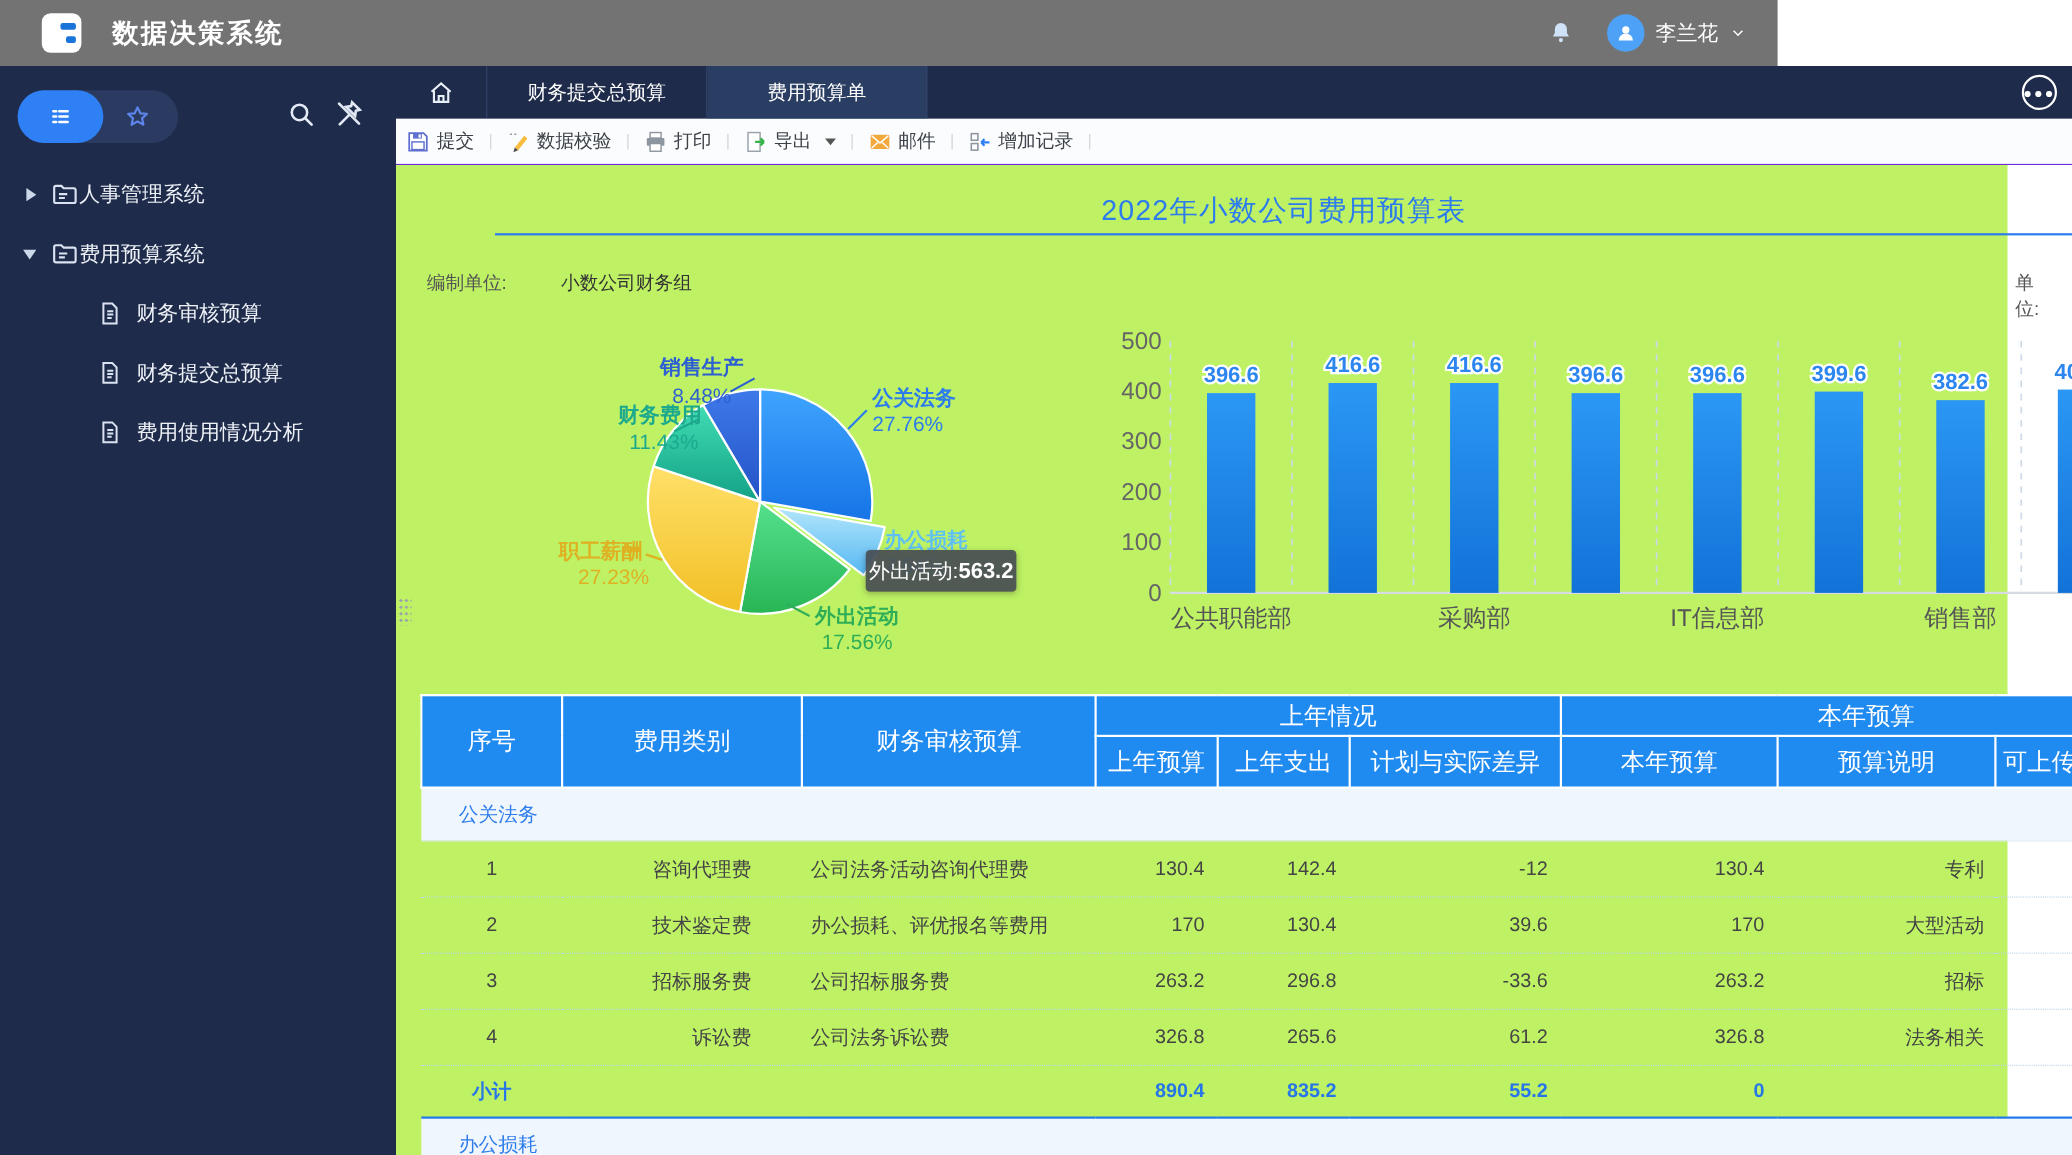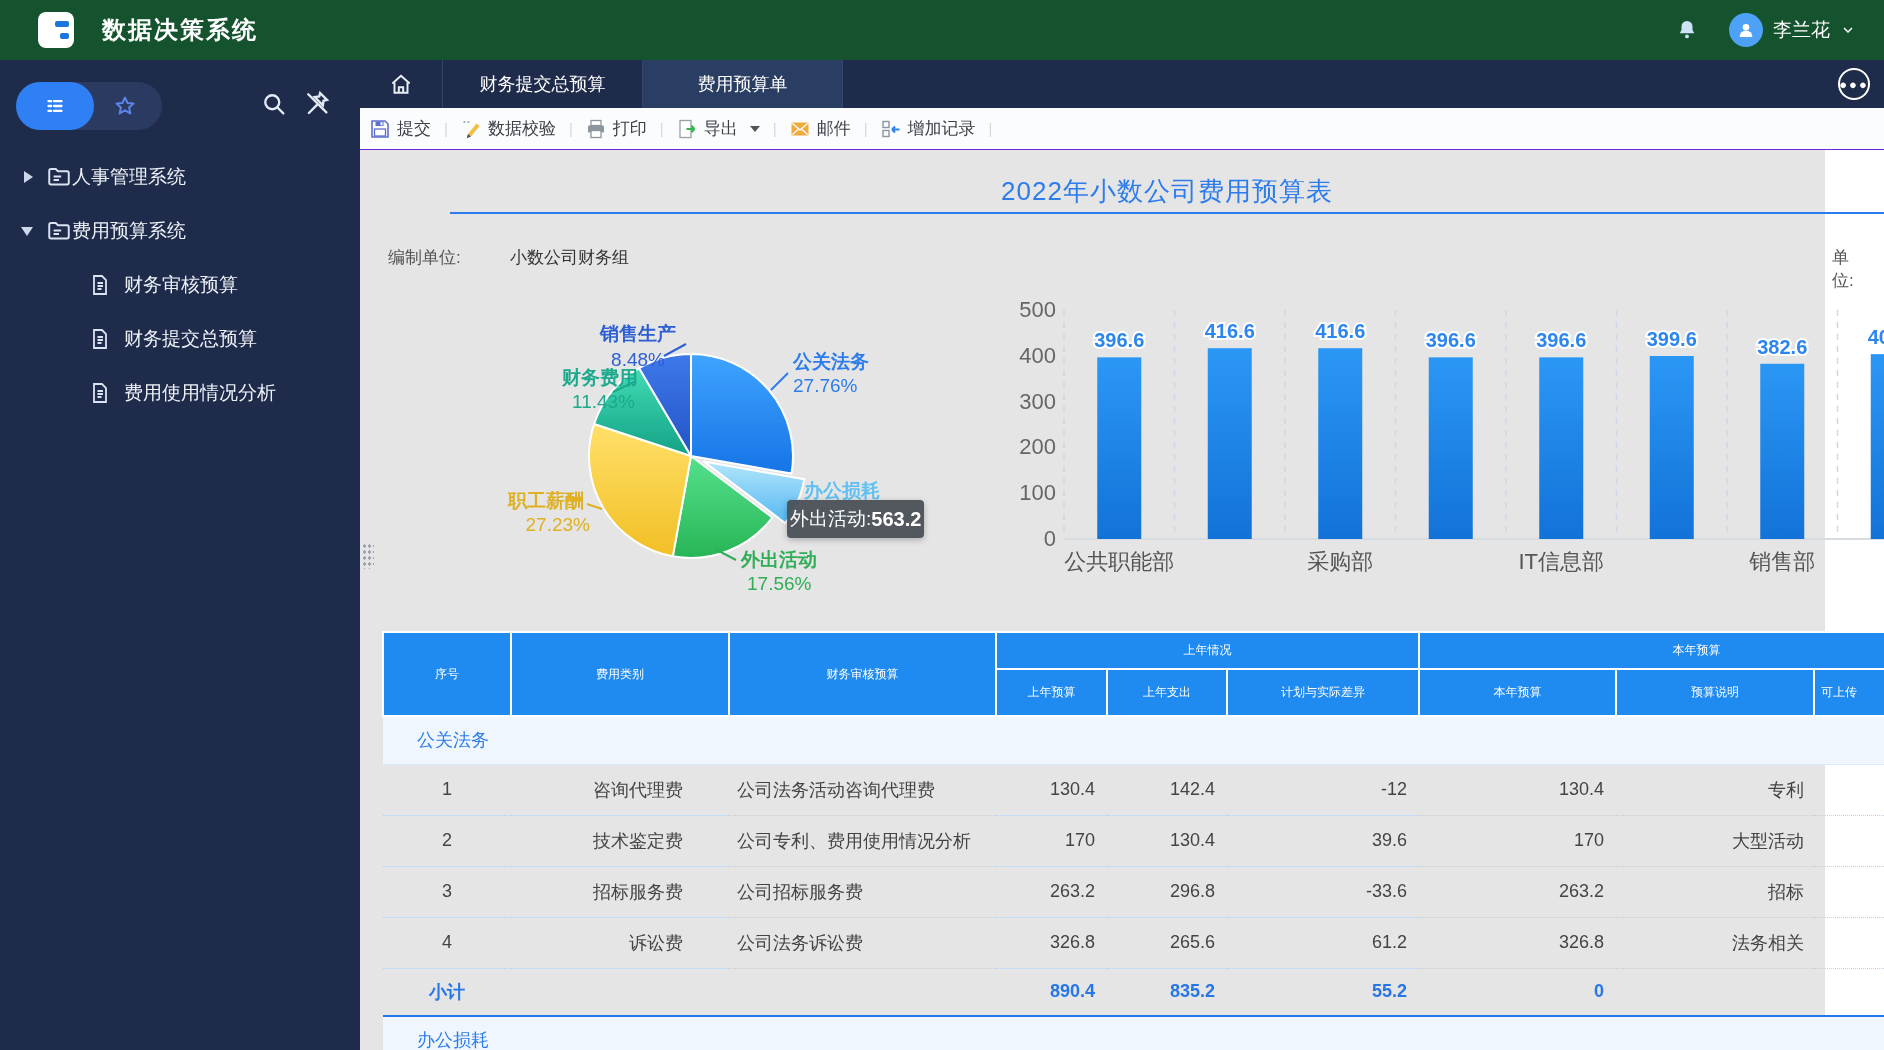--- a/index.html
+++ b/index.html
@@ -1,20 +1,20 @@
 <!DOCTYPE html>
 <html><head>
 <meta charset="utf-8">
 <style>
   * { margin:0; padding:0; box-sizing:border-box; }
   html,body { width:1884px; height:1050px; overflow:hidden; }
   body { position:relative; background:#fff; font-family:"Liberation Sans","DejaVu Sans",sans-serif; }
 
   
-  .topbar { position:absolute; left:0; top:0; width:1884px; height:60px; background:#14532d; display:flex; align-items:center; z-index:10; }
+  .topbar { position:absolute; left:0; top:0; width:1616px; height:60px; background:#737373; display:flex; align-items:center; z-index:10; }
   .logo { position:relative; width:36px; height:36px; margin-left:38px; background:#fff; border-radius:8px; }
   .logo::before { content:""; position:absolute; right:5px; top:9px; width:14px; height:6px; background:#1b74d9; border-radius:2px; }
   .logo::after  { content:""; position:absolute; right:5px; top:21px; width:9px; height:6px; background:#1b74d9; border-radius:2px; }
   .app-title { color:#fff; font-size:24px; font-weight:700; margin-left:28px; letter-spacing:2px; }
   .topbar-right { position:absolute; right:28px; top:0; height:60px; display:flex; align-items:center; gap:30px; }
   .user-chip { display:flex; align-items:center; gap:10px; color:#fff; font-size:19px; cursor:pointer;text-align:right; }
   .avatar { width:34px; height:34px; border-radius:50%; background:#4da2f8; display:flex; align-items:center; justify-content:center; }
 
   
   .sidebar { position:absolute; left:0; top:60px; width:360px; height:990px; background:#1f2b4a; z-index:5; }
@@ -37,39 +37,39 @@
   .tab.active { background:#2a3e63; }
   .more-btn { position:absolute; right:14px; top:8px; width:32px; height:32px; border:2px solid #fff; border-radius:50%; color:#fff; display:flex; align-items:center; justify-content:center; font-size:13px; letter-spacing:2px; cursor:pointer; }
 
   
   .toolbar { position:absolute; left:360px; top:108px; width:1524px; height:42px; background:#fbfcfd; border-bottom:1px solid #6d28d9; display:flex; align-items:center; padding-left:10px; font-size:17px; color:#3c4148; z-index:6; }
   .titem { display:flex; align-items:center; gap:7px; cursor:pointer; }
   .tsep { color:#d5d8dd; margin:0 13px; font-size:15px; }
   .caret-dd { width:0; height:0; border-top:6px solid #555; border-left:5px solid transparent; border-right:5px solid transparent; margin-left:5px; }
 
   
-  .content { position:absolute; left:360px; top:150px; width:1465px; height:900px; background:#e5e5e5; }
+  .content { position:absolute; left:360px; top:150px; width:1465px; height:900px; background:#bef264; }
   .report-title { position:absolute; left:22px; top:24px; width:1570px; text-align:center; color:#2d7cec; font-size:26px; font-weight:500; letter-spacing:1px; }
   .title-rule { position:absolute; left:90px; top:62px; width:1434px; height:2px; background:#2d7cec; }
   .meta-label { position:absolute; top:96px; font-size:17px; color:#555; }
   .meta-value { position:absolute; top:96px; font-size:17px; color:#333; }
   .grip { position:absolute; left:2px; top:393px; width:12px; height:26px;
           background-image:radial-gradient(#9aa2ac 1.3px, transparent 1.4px); background-size:5px 6px; }
 
   .pie-wrap { position:absolute; left:80px; top:150px; width:560px; height:310px; }
   .bar-wrap { position:absolute; left:650px; top:150px; width:874px; height:300px; }
 
   .chart-tooltip { position:absolute; left:427px; top:350px; height:38px; background:rgba(72,77,84,0.93); border-radius:4px;
                    color:#fff; display:flex; align-items:center; padding:0 3px; font-size:19px; z-index:5; box-shadow:0 2px 6px rgba(0,0,0,0.25); white-space:nowrap; }
   .chart-tooltip b { font-size:20px; font-weight:700; }
 
   
   .table-wrap { position:absolute; left:22px; top:481px; width:1502px; height:419px; overflow:hidden; }
   table.budget { border-collapse:collapse; table-layout:fixed; width:1591px; font-size:18px; color:#444; }
-  table.budget th { background:#1f8af0; color:#fff; font-weight:400; border:2px solid #fff; font-size:12px; }
+  table.budget th { background:#1f8af0; color:#fff; font-weight:400; border:2px solid #fff; font-size:22px; }
   tr.hrow1 { height:37px; } tr.hrow2 { height:47px; }
   tr.grow { height:48px; background:#eff6fd; }
   tr.grow td { color:#2d7cec; padding-left:34px; border-top:2px solid #2079e8; border-bottom:1px solid #dde9f5; }
   tr.drow { height:51px; }
   tr.drow td { border-bottom:1px dotted #b9d2ec; }
   tr.srow { height:48px; font-weight:700; color:#2776e8; }
   tr.srow td { border-bottom:2px solid #2079e8; }
   td.c0 { text-align:center; }
   td.c1 { text-align:right; padding-right:46px; }
   td.c2 { text-align:left;  padding-left:8px; }
@@ -411,21 +411,21 @@
             <td class="c3">130.4</td>
             <td class="c4">142.4</td>
             <td class="c5">-12</td>
             <td class="c6">130.4</td>
             <td class="c7">专利</td>
             <td class="c8"></td>
           </tr>
           <tr class="drow">
             <td class="c0">2</td>
             <td class="c1">技术鉴定费</td>
-            <td class="c2">公司专利、费用使用情况分析</td>
+            <td class="c2">办公损耗、评优报名等费用</td>
             <td class="c3">170</td>
             <td class="c4">130.4</td>
             <td class="c5">39.6</td>
             <td class="c6">170</td>
             <td class="c7">大型活动</td>
             <td class="c8"></td>
           </tr>
           <tr class="drow">
             <td class="c0">3</td>
             <td class="c1">招标服务费</td>

